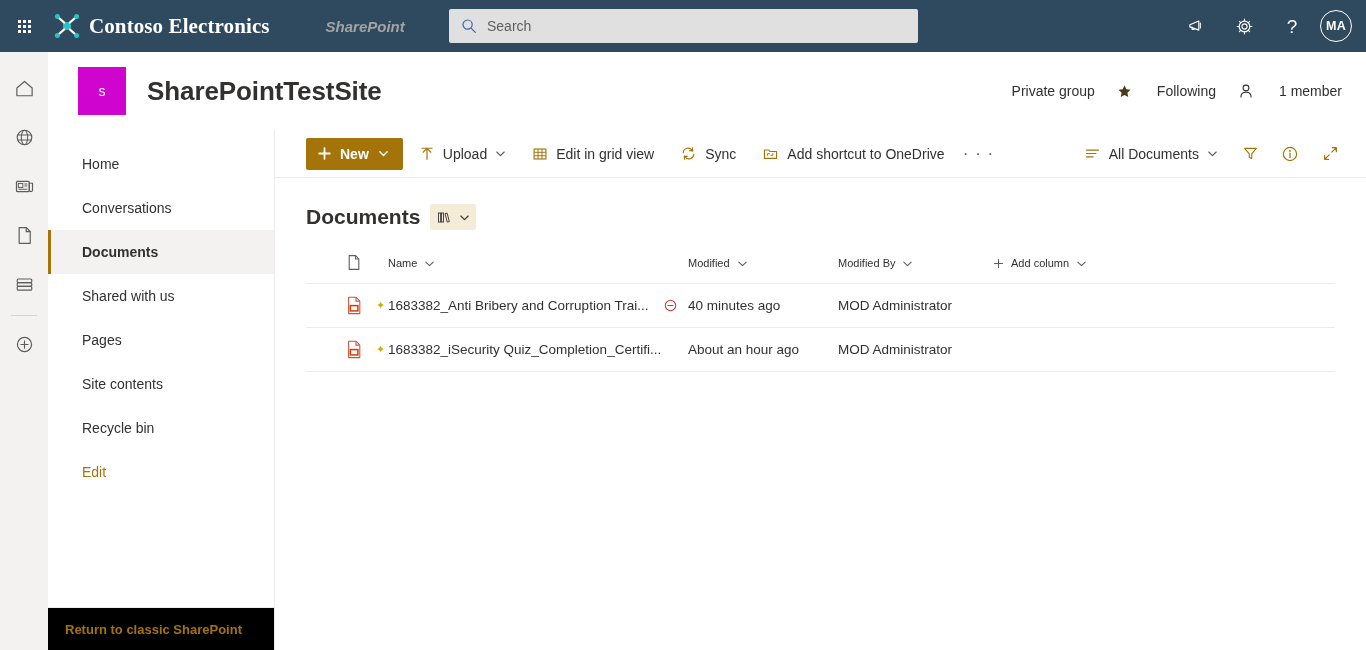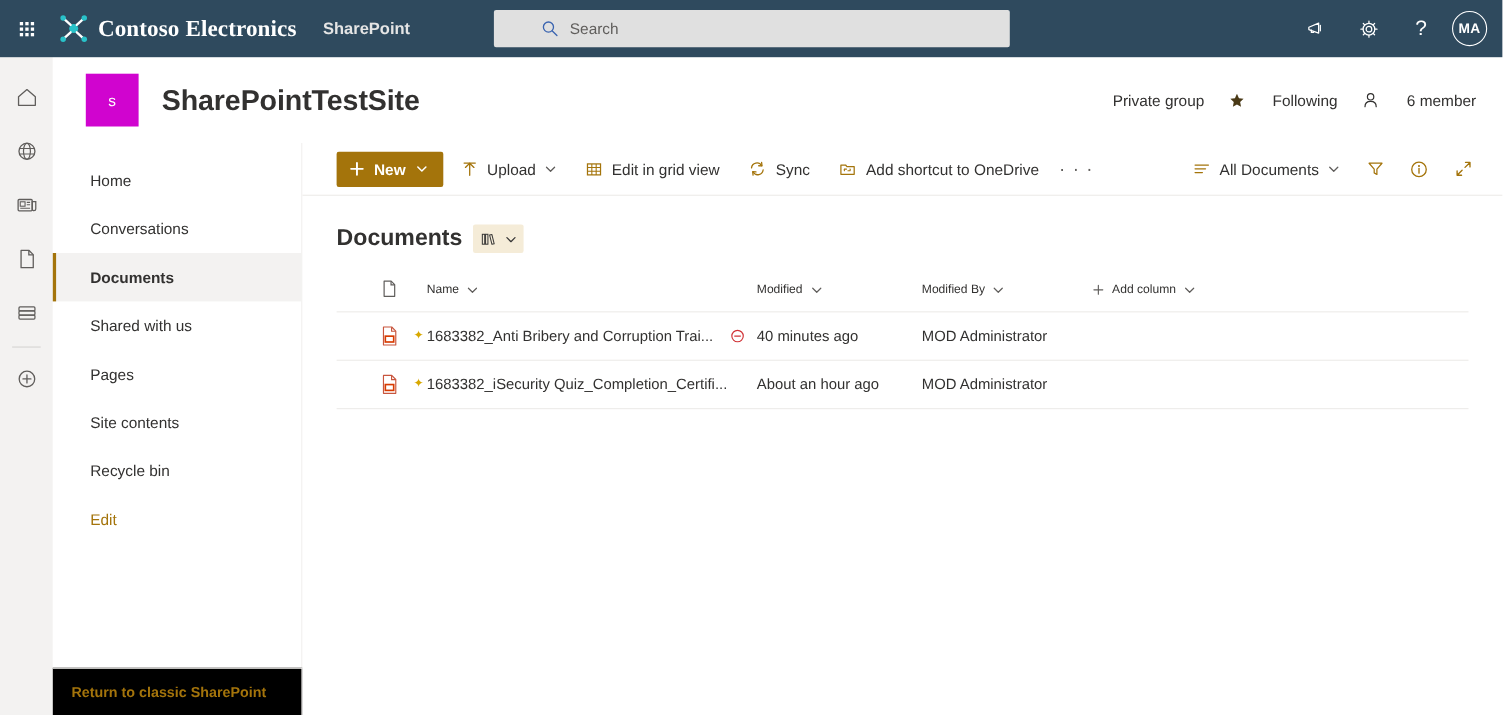--- a/index.html
+++ b/index.html
@@ -34,31 +34,30 @@
   .brand {
     display: flex; align-items: center; gap: 9px;
     margin-left: 6px; cursor: pointer;
   }
   .brand-logo { width: 26px; height: 26px; display:block; }
   .brand-name {
     color: #ffffff; font-size: 21px; font-weight: 700;
     font-family: "Liberation Serif", serif; letter-spacing: .1px;
   }
   .suite-app-name {
-    color: #e5e5e5; font-size: 15px; font-weight: 700;
-    margin-left: 24px; cursor: pointer; white-space: nowrap;
+    color: #a3a3a3; font-size: 15px; font-weight: 700;
+    margin-left: 56px; cursor: pointer; white-space: nowrap; font-style: italic;
   }
 
   .search-wrap {
     position: absolute; left: 449px; top: 9px;
     width: 469px; height: 34px;
     background: #e0e0e0; border-radius: 2px;
     display: flex; align-items: center; padding-left: 12px; gap: 10px;
     cursor: text;
-    justify-content: flex-end;
   }
   .search-input {
     border: 0; background: transparent; outline: none;
     font-family: "Liberation Sans", sans-serif;
     font-size: 14px; color: #323130; width: 400px;
   }
   .search-input::placeholder { color: #605e5c; }
 
   .suite-right {
     position: absolute; right: 8px; top: 0; height: 52px;
@@ -365,21 +364,21 @@
           <path d="M8 1.4 L9.95 5.6 L14.4 6.2 L11.1 9.3 L11.95 13.9 L8 11.7 L4.05 13.9 L4.9 9.3 L1.6 6.2 L6.05 5.6 Z" fill="#4a3a17"></path>
         </svg>
         <span>Following</span>
       </span>
 
       <span class="site-action">
         <svg width="16" height="16" viewBox="0 0 16 16">
           <circle cx="8" cy="5" r="2.9" stroke="#323130" stroke-width="1.1" fill="none"></circle>
           <path d="M2.9 14 C2.9 10.9 5.2 9.2 8 9.2 C10.8 9.2 13.1 10.9 13.1 14" stroke="#323130" stroke-width="1.1" fill="none" stroke-linecap="round"></path>
         </svg>
-        <span>6 member</span>
+        <span>1 member</span>
       </span>
     </div>
   </div>
 
   <div class="left-nav">
     <div class="nav-item">
       <span>Home</span>
     </div>
     <div class="nav-item">
       <span>Conversations</span>

